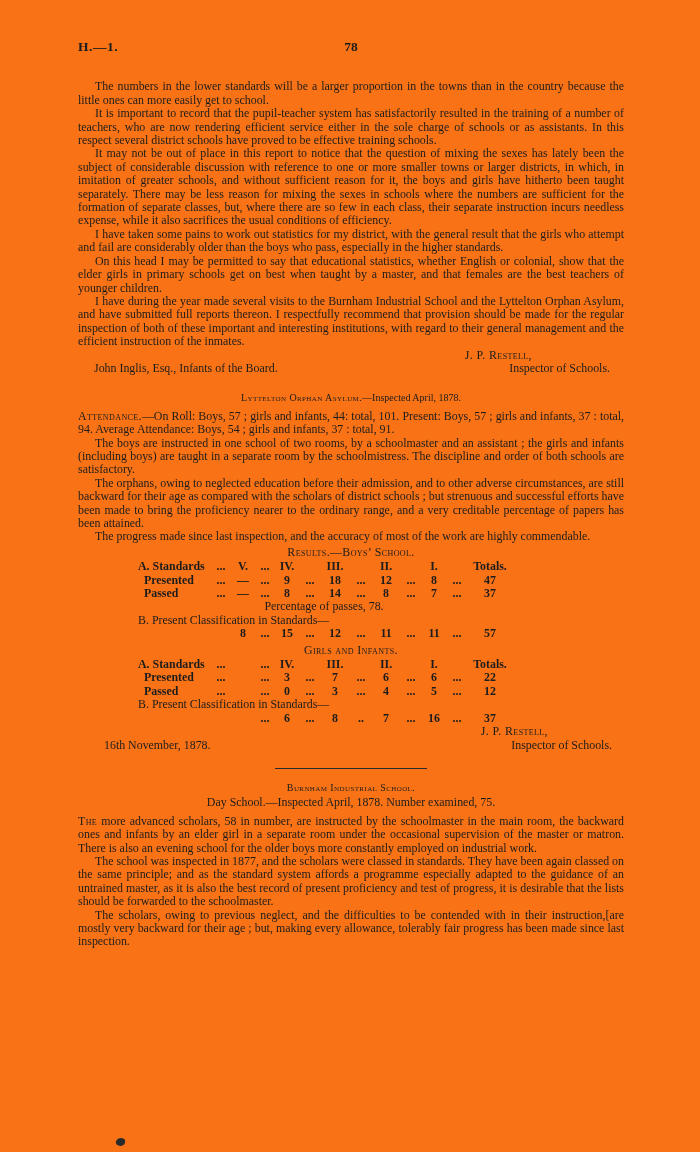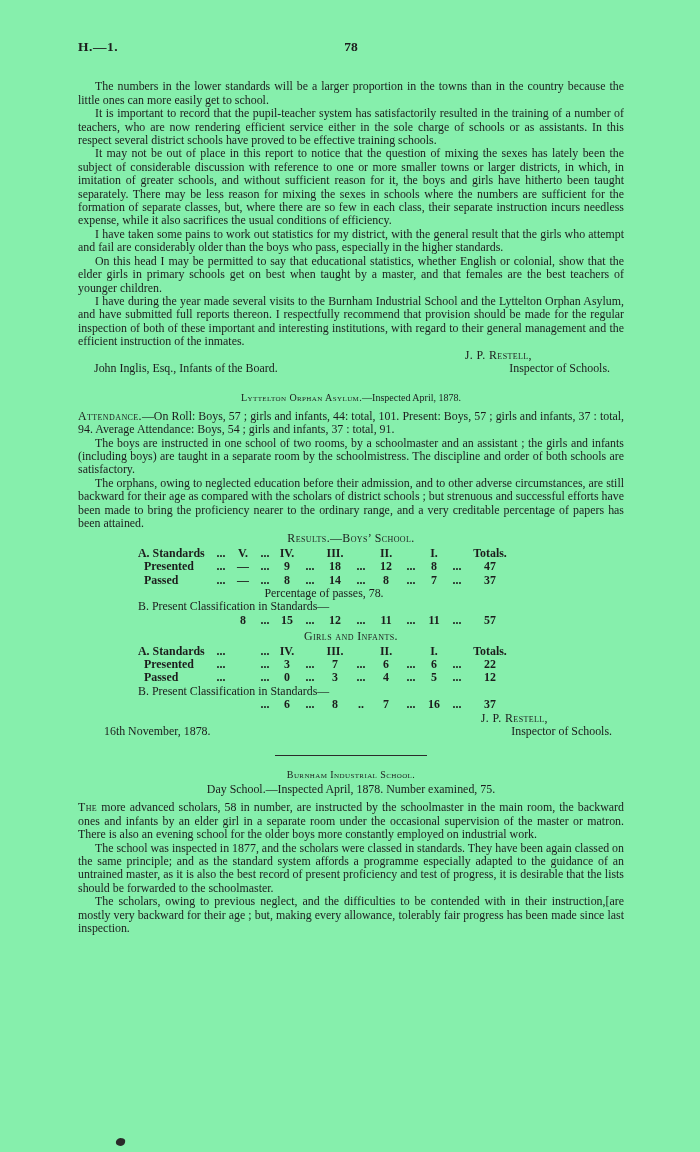--- a/index.html
+++ b/index.html
@@ -1,19 +1,19 @@
 <!DOCTYPE html>
 <html><head>
 <meta charset="utf-8">
 <style>
   html,body { margin:0; padding:0; background:#e8e6e0; }
   .page {
     position:relative;
     width:700px; height:1152px;
-    background:#86efac;
+    background:#f97316;
     font-family:"Liberation Serif","DejaVu Serif",serif;
     color:#1c1c1c;
     font-size:11.9px;
     line-height:13.4px;
     overflow:hidden;
   }
   .content { position:absolute; left:78px; top:40px; width:546px; }
 
   .pagehead { display:flex; align-items:baseline; font-weight:bold; font-size:13.5px; }
   .pagehead .ref { width:130px; letter-spacing:0.5px; }
@@ -95,20 +95,21 @@
     <div class="section">
       <div class="heading center">
         <span class="smallcaps">Lyttelton Orphan Asylum.</span><span>—Inspected April, 1878.</span>
       </div>
 
       <p class="noindent">
         <span class="smallcaps">Attendance.</span><span>—On Roll: Boys, 57 ;  girls and infants, 44: total, 101.  Present: Boys, 57 ; girls and infants, 37 : total, 94.   Average Attendance: Boys, 54 ; girls and infants, 37 :  total, 91.</span>
       </p>
       <p>The boys are instructed in one school of two rooms, by a schoolmaster and an assistant ; the girls and infants (including boys) are taught in a separate room by the schoolmistress.  The discipline and order of both schools are satisfactory.</p>
       <p>The orphans, owing to neglected education before their admission, and to other adverse circumstances, are still backward for their age as compared with the scholars of district schools ; but strenuous and successful efforts have been made to bring the proficiency nearer to the ordinary range, and a very creditable percentage of papers has been attained.</p>
+      <p>The progress made since last inspection, and the accuracy of most of the work are highly commendable.</p>
 
       <div class="tbl-title center smallcaps">Results.—Boys’ School.</div>
       <div class="tbl">
           <div class="trow">
             <span>A. Standards</span>
             <span>...</span>
             <span>V.</span>
             <span>...</span>
             <span>IV.</span>
             <span></span>

